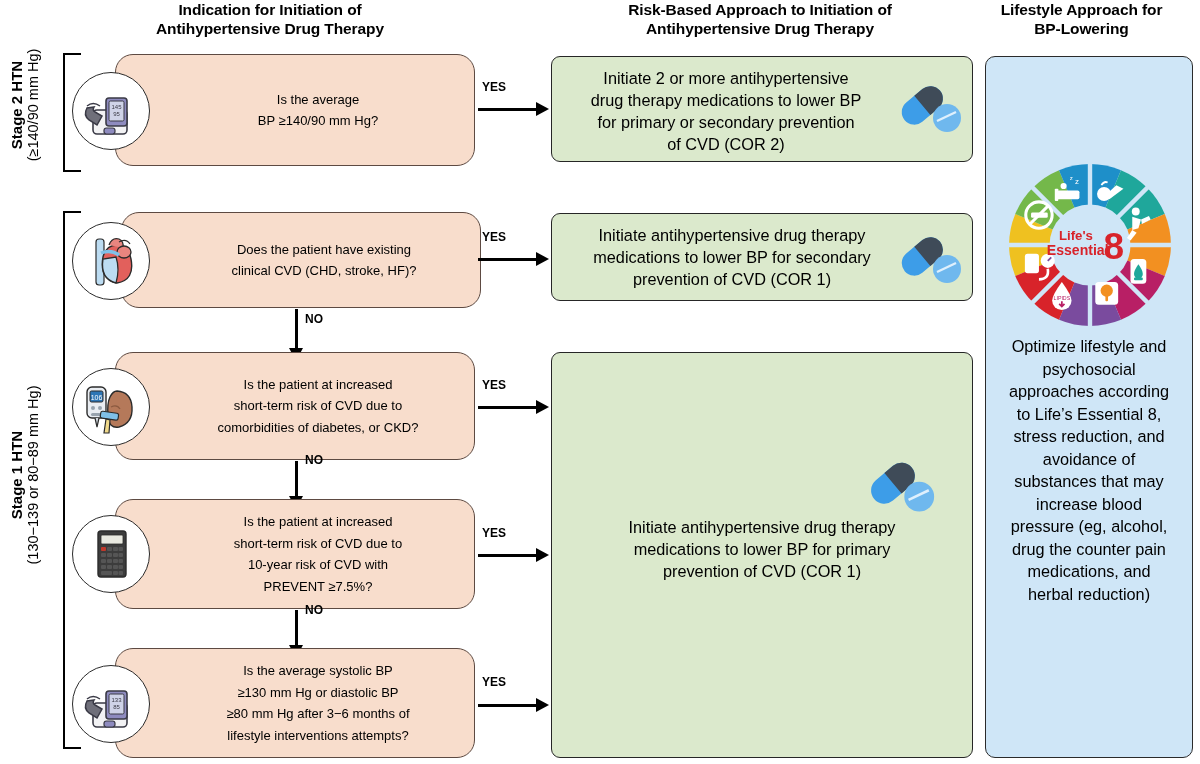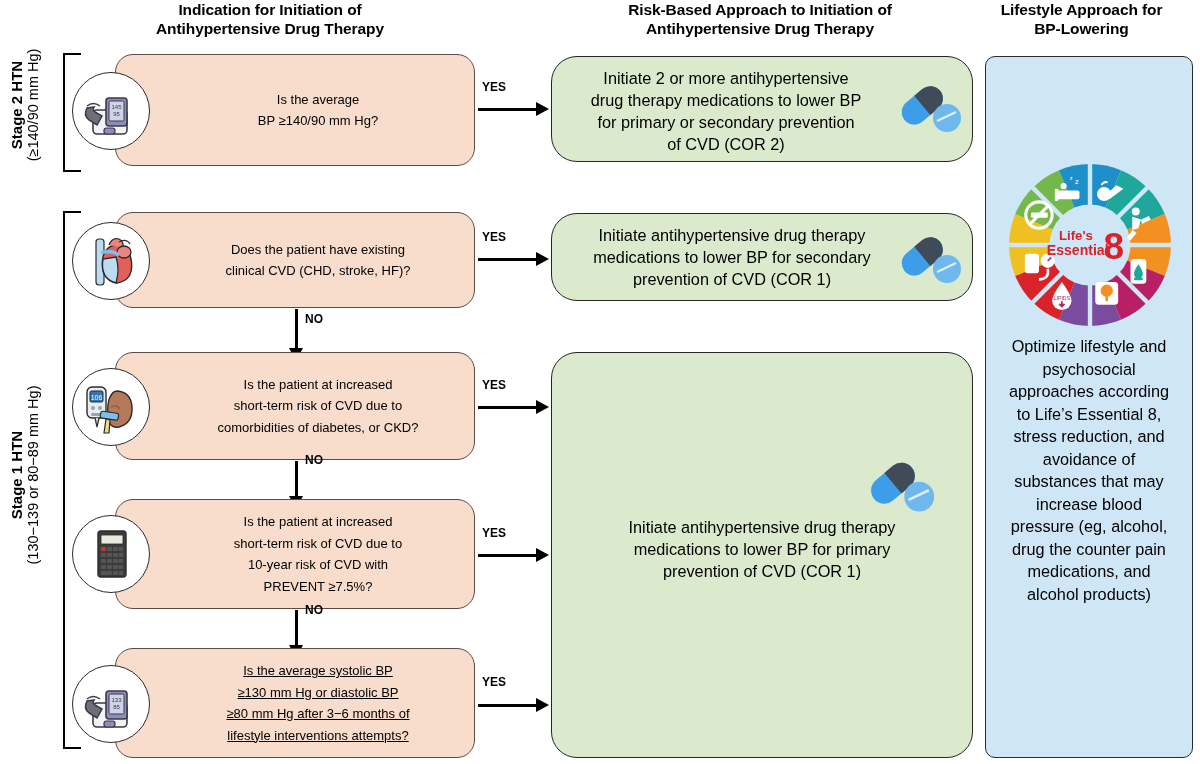--- a/index.html
+++ b/index.html
@@ -21,21 +21,21 @@
 
   
   .qbox{position:absolute;background:#f8ddcc;border:1.6px solid #5d4a42;
         border-radius:18px;box-sizing:border-box;
         display:flex;align-items:center;justify-content:center;}
   .qtext{font-size:13px;line-height:21.5px;text-align:center;
          padding-left:58px;padding-right:12px;}
 
   
   .gbox{position:absolute;background:#dbe9cc;border:1.6px solid #262626;
-        border-radius:26px;box-sizing:border-box;}
+        border-radius:9px;box-sizing:border-box;}
   .gtext{position:absolute;left:0;right:0;text-align:center;
          font-size:16.3px;line-height:22px;padding:0 14px;box-sizing:border-box;}
 
   
   .bluebox{position:absolute;background:#cfe6f7;border:1.7px solid #2b2b2b;
            border-radius:10px;box-sizing:border-box;}
   .bluetext{position:absolute;left:8px;right:8px;text-align:center;
             font-size:16.3px;line-height:22.5px;}
 
   
@@ -124,21 +124,21 @@
       </svg>
     </div>
     <div class="gtext" style="top:10px;right:72px;">
       <div>Initiate 2 or more antihypertensive</div>
       <div>drug therapy medications to lower BP</div>
       <div>for primary or secondary prevention</div>
       <div>of CVD (COR 2)</div>
     </div>
   </div>
 
-  <div class="qbox" style="left:115px;top:212px;width:360px;height:96px;">
+  <div class="qbox" style="left:121px;top:212px;width:360px;height:96px;">
     <div class="qtext">
       <div>Does the patient have existing</div>
       <div>clinical CVD (CHD, stroke, HF)?</div>
     </div>
   </div>
   <div class="iconcircle" style="left:72px;top:222px;">
     <svg viewBox="0 0 76 76">
       <rect x="23" y="16" width="8" height="46" rx="3" fill="#bcdcf2" stroke="#2b2b2b" stroke-width="1.2"></rect>
       <path d="M30 34 q-4 22 14 26 q18-3 14-24 q-3-14 -14-14 q-11 0 -14 12 z" fill="#e2605c" stroke="#2b2b2b" stroke-width="1.4"></path>
       <path d="M30 36 q-3 20 13 24 q4-14 0-26 z" fill="#bcdcf2" stroke="#2b2b2b" stroke-width="1.3"></path>
@@ -243,21 +243,21 @@
   </div>
 
   <div class="hline" style="left:478px;top:554px;width:60px;"></div>
   <div class="arrowR" style="left:536px;top:548px;"></div>
   <div class="edgelabel" style="left:482px;top:526px;">YES</div>
 
   <div class="vline" style="left:295px;top:610px;height:38px;"></div>
   <div class="arrowD" style="left:289px;top:645px;"></div>
   <div class="edgelabel" style="left:305px;top:603px;">NO</div>
 
-  <div class="qbox" style="left:115px;top:648px;width:360px;height:110px;text-decoration:underline;">
+  <div class="qbox" style="left:115px;top:648px;width:360px;height:110px;">
     <div class="qtext">
       <div>Is the average systolic BP</div>
       <div>≥130 mm Hg or diastolic BP</div>
       <div>≥80 mm Hg after 3−6 months of</div>
       <div>lifestyle interventions attempts?</div>
     </div>
   </div>
   <div class="iconcircle" style="left:72px;top:665px;">
     <svg viewBox="0 0 76 76">
       <rect x="20" y="37" width="34" height="24" rx="4" fill="#f2f2f4" stroke="#3a3a46" stroke-width="1.6"></rect>
@@ -400,17 +400,17 @@
       <div>psychosocial</div>
       <div>approaches according</div>
       <div>to Life’s Essential 8,</div>
       <div>stress reduction, and</div>
       <div>avoidance of</div>
       <div>substances that may</div>
       <div>increase blood</div>
       <div>pressure (eg, alcohol,</div>
       <div>drug the counter pain</div>
       <div>medications, and</div>
-      <div>alcohol products)</div>
+      <div>herbal reduction)</div>
     </div>
   </div>
 
 </div>
 
 </body></html>

